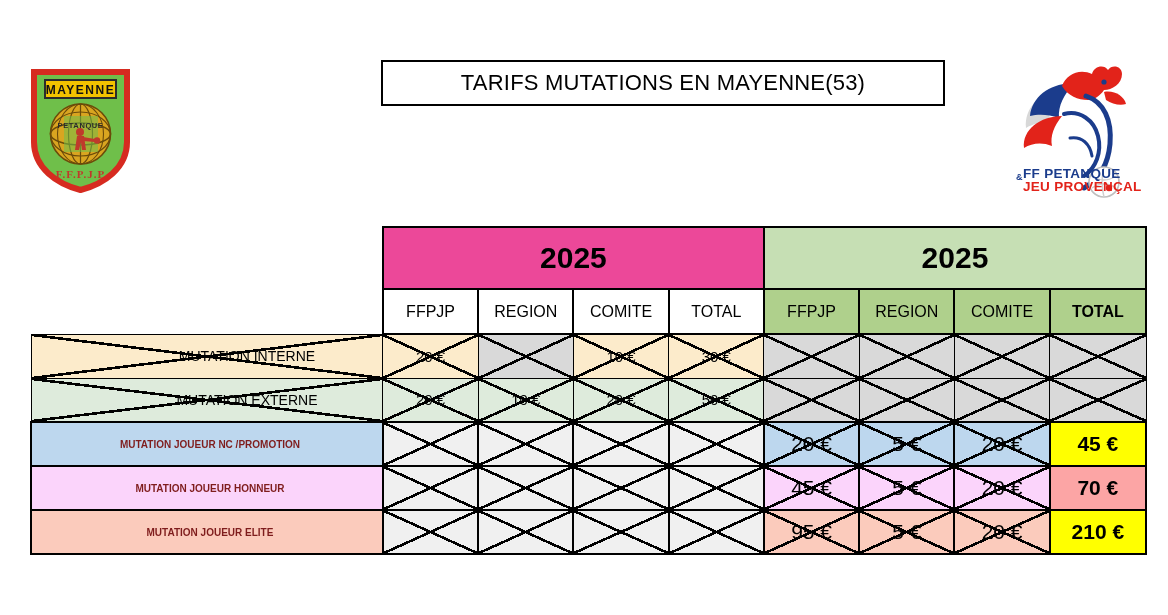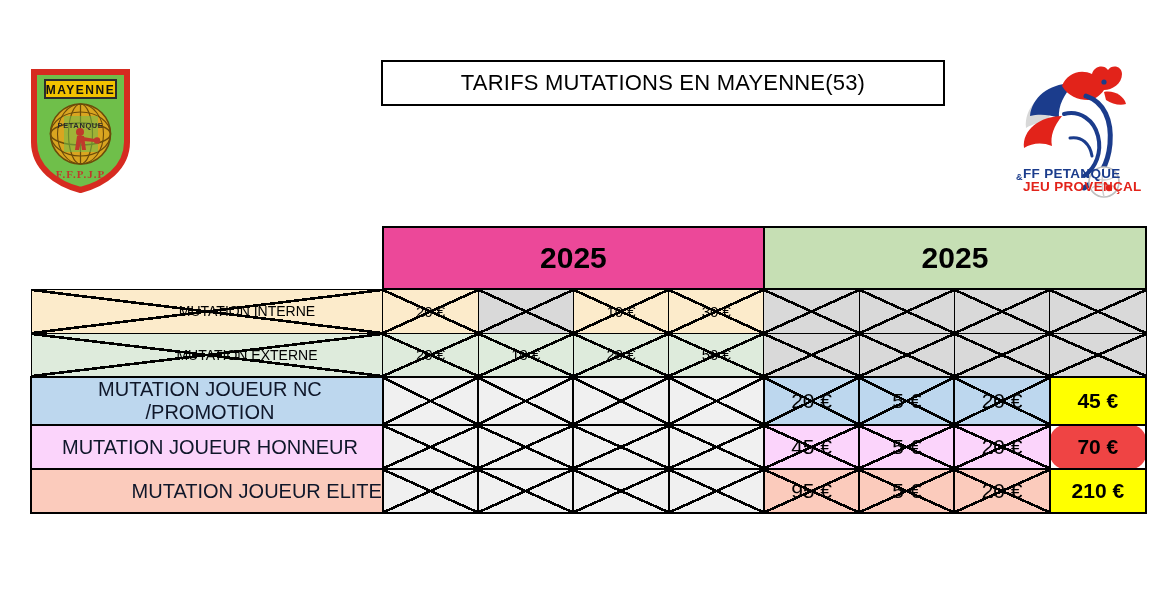--- a/index.html
+++ b/index.html
@@ -109,25 +109,25 @@
 
   .blank-corner {
     border: none !important;
     background: transparent;
   }
 
   
   .body-row { height: 44px; }
   .row-label {
     text-align: left;
-    font-size: 20px;
-    font-weight: 400;
+    font-size: 10px;
+    font-weight: 700;
     padding-left: 6px !important;
     border: 2px solid #000000 !important;
-    color: #0f172a;
+    color: #7f1d1d;
   }
   .cell {
     font-size: 21px;
     border: 2px solid #000000 !important;
   }
   .cell-total {
     font-weight: 700;
     background: #FFFF00;
   }
 
@@ -245,20 +245,31 @@
     <col class="col-data">
       <col class="col-data">
       <col class="col-total">
   </colgroup>
   <thead>
     <tr>
       <td class="blank-corner"></td>
       <th class="yr-head yr-2025" colspan="4">2025</th>
       <th class="yr-head yr-2026" colspan="4">2025</th>
     </tr>
+    <tr>
+      <td class="blank-corner"></td>
+      <th class="sub-head sub-2025">FFPJP</th>
+      <th class="sub-head sub-2025">REGION</th>
+      <th class="sub-head sub-2025">COMITE</th>
+      <th class="sub-head sub-2025">TOTAL</th>
+      <th class="sub-head sub-2026">FFPJP</th>
+      <th class="sub-head sub-2026">REGION</th>
+      <th class="sub-head sub-2026">COMITE</th>
+      <th class="sub-head sub-2026 sub-total">TOTAL</th>
+    </tr>
   </thead>
   <tbody id="table-body">
       <tr class="struck-row">
         <td class="struck-label xmark" style="background: rgb(252, 235, 203);"><span class="lbl-inner">MUTATION INTERNE</span></td>
         <td class="struck-cell xmark" style="background: rgb(252, 235, 203);"><span class="val-inner">20 €</span></td>
         <td class="struck-cell xmark" style="background: rgb(217, 217, 217);"><span class="val-inner"></span></td>
         <td class="struck-cell xmark" style="background: rgb(252, 235, 203);"><span class="val-inner">10 €</span></td>
         <td class="struck-cell xmark" style="background: rgb(252, 235, 203);"><span class="val-inner">30 €</span></td>
         <td class="struck-cell xmark" style="background: rgb(217, 217, 217);"><span class="val-inner"></span></td>
         <td class="struck-cell xmark" style="background: rgb(217, 217, 217);"><span class="val-inner"></span></td>
@@ -289,24 +300,24 @@
       </tr>
       <tr class="body-row">
         <td class="row-label" style="background: rgb(251, 212, 251);"><span>MUTATION JOUEUR HONNEUR</span></td>
         <td class="cell xmark" style="background: rgb(240, 240, 240);"><span></span></td>
         <td class="cell xmark" style="background: rgb(240, 240, 240);"><span></span></td>
         <td class="cell xmark" style="background: rgb(240, 240, 240);"><span></span></td>
         <td class="cell xmark" style="background: rgb(240, 240, 240);"><span></span></td>
         <td class="cell xmark" style="background: rgb(251, 212, 251);"><span>45 €</span></td>
         <td class="cell xmark" style="background: rgb(251, 212, 251);"><span>5 €</span></td>
         <td class="cell xmark" style="background: rgb(251, 212, 251);"><span>20 €</span></td>
-        <td class="cell cell-total" style="background: #ef4444; border-radius: 15px;"><span>70 €</span></td>
+        <td class="cell cell-total" style="background: #fca5a5;"><span>70 €</span></td>
       </tr>
       <tr class="body-row">
-        <td class="row-label" style="background: rgb(251, 203, 188); text-align: right;"><span>MUTATION JOUEUR ELITE</span></td>
+        <td class="row-label" style="background: rgb(251, 203, 188);"><span>MUTATION JOUEUR ELITE</span></td>
         <td class="cell xmark" style="background: rgb(240, 240, 240);"><span></span></td>
         <td class="cell xmark" style="background: rgb(240, 240, 240);"><span></span></td>
         <td class="cell xmark" style="background: rgb(240, 240, 240);"><span></span></td>
         <td class="cell xmark" style="background: rgb(240, 240, 240);"><span></span></td>
         <td class="cell xmark" style="background: rgb(251, 203, 188);"><span>95 €</span></td>
         <td class="cell xmark" style="background: rgb(251, 203, 188);"><span>5 €</span></td>
         <td class="cell xmark" style="background: rgb(251, 203, 188);"><span>20 €</span></td>
         <td class="cell cell-total" style="background: rgb(255, 255, 0);"><span>210 €</span></td>
       </tr>
     </tbody>

